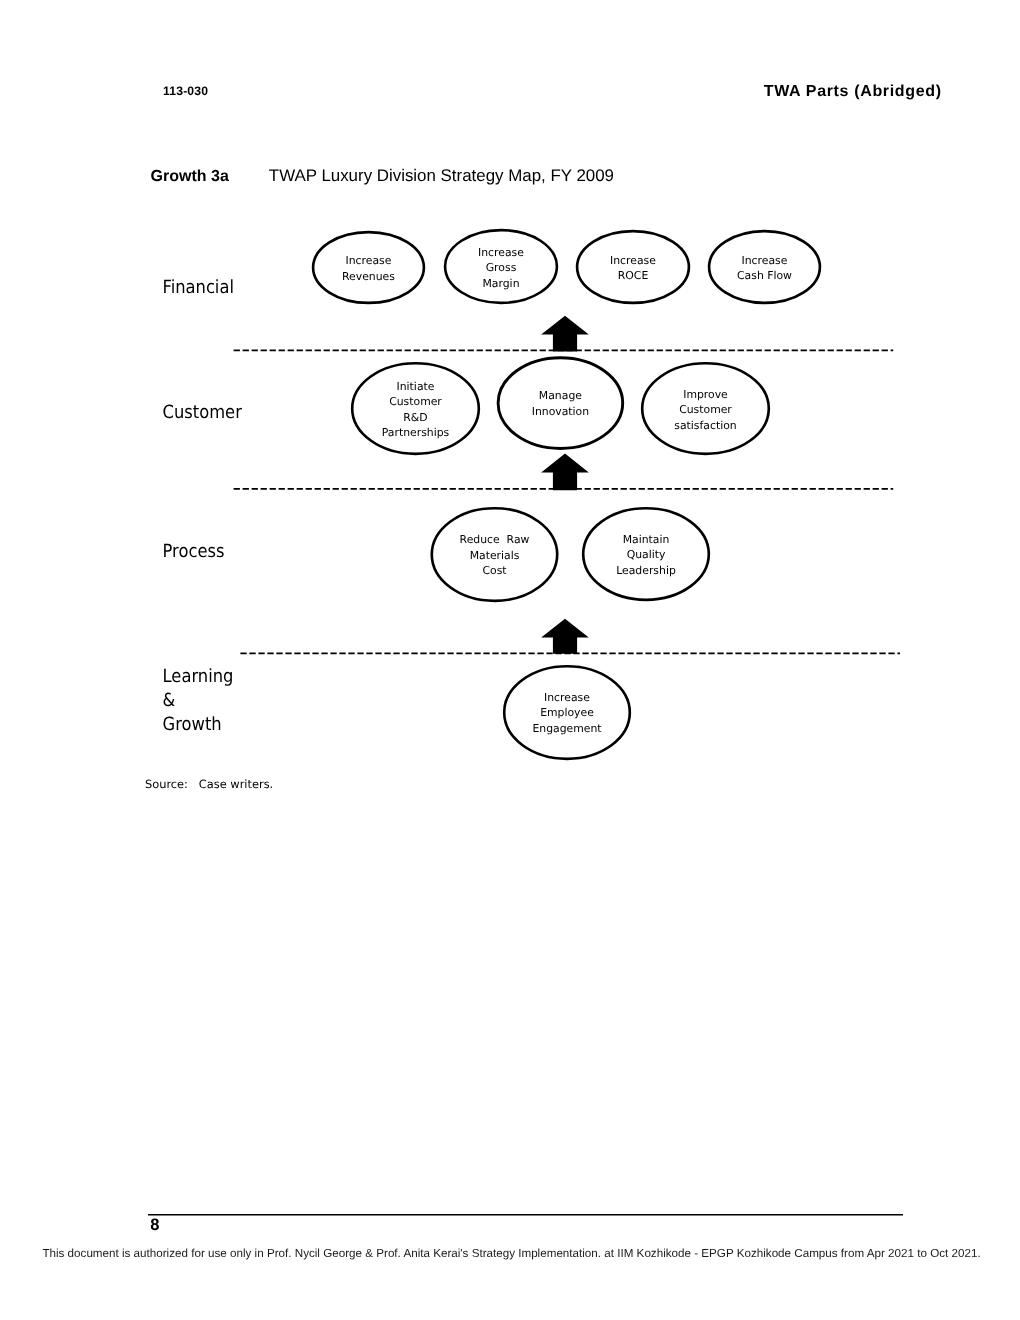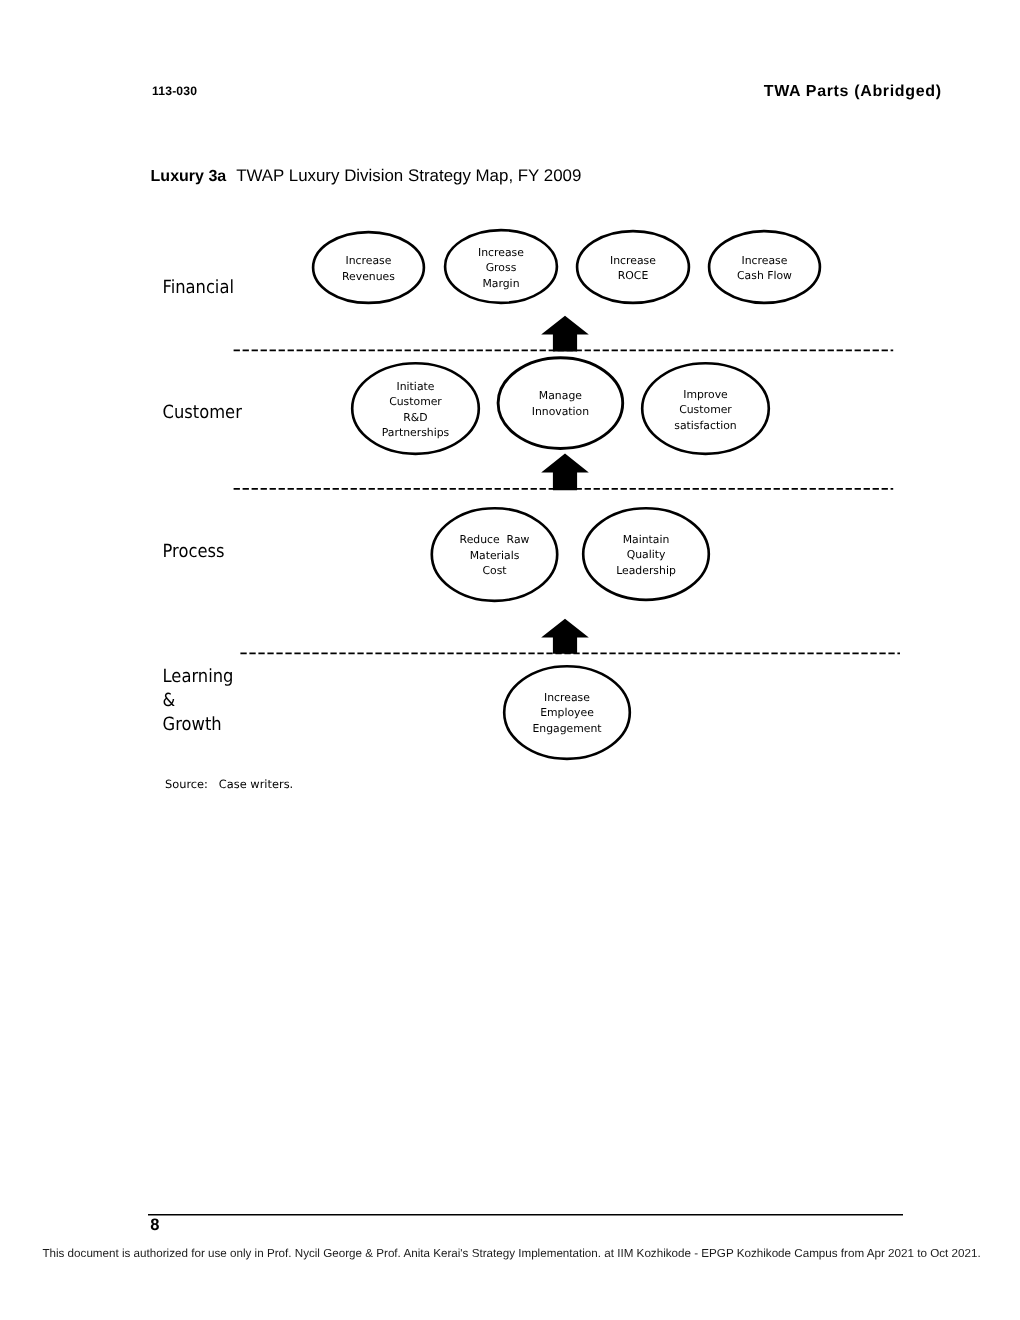--- a/index.html
+++ b/index.html
@@ -8,48 +8,48 @@
     width:1020px; height:1320px; background:#ffffff;
     font-family:"DejaVu Sans", sans-serif; color:#000;
     position:relative; overflow:hidden;
     -webkit-font-smoothing:antialiased;
     text-rendering:geometricPrecision;
   }
   .abs { position:absolute; }
 
   
   #running-head-left {
-    left:152px; top:84.3px;
+    left:163px; top:84.3px;
     font-family:"Liberation Sans", sans-serif;
     font-weight:bold; font-size:12.2px; letter-spacing:0.16px; color:#000;
   }
   #running-head-right {
     left:763.8px; top:83.2px;
     font-family:"Liberation Sans", sans-serif;
     font-weight:bold; font-size:16px; letter-spacing:0.655px; color:#000;
     white-space:nowrap;
   }
 
   
   #exhibit-title { left:150.6px; top:165.8px; white-space:nowrap; }
   #exhibit-title .lbl {
     font-family:"Liberation Sans", sans-serif; font-weight:bold; font-size:16px; color:#000;
   }
   #exhibit-title .ttl {
     font-family:"Liberation Sans", sans-serif; font-weight:normal; font-size:16.9px; color:#000;
-    margin-left:10px;
+    margin-left:40px;
   }
 
   
   #strategy-map { left:0px; top:0px; }
   #strategy-map text, #strategy-map tspan { white-space:pre; -webkit-font-smoothing:antialiased; text-rendering:geometricPrecision; }
 
   
   #source-note {
-    left:165px; top:776.6px;
+    left:145px; top:776.6px;
     font-family:"DejaVu Sans", sans-serif; font-size:11.4px; color:#000;
     white-space:pre;
   }
 
   
   #footer-rule {
     left:147.7px; top:1214px; width:755.6px; height:2px;
     background:linear-gradient(to bottom, #000 0, #000 1px, #7f7f7f 1px, #7f7f7f 2px);
   }
   #page-number {
@@ -62,21 +62,21 @@
     white-space:nowrap;
   }
 </style>
 </head>
 <body>
 
 <div class="abs" id="running-head-left">113-030</div>
 <div class="abs" id="running-head-right">TWA Parts (Abridged)</div>
 
 <div class="abs" id="exhibit-title">
-  <span class="lbl">Luxury 3a</span><span class="ttl">TWAP Luxury Division Strategy Map, FY 2009</span>
+  <span class="lbl">Growth 3a</span><span class="ttl">TWAP Luxury Division Strategy Map, FY 2009</span>
 </div>
 
 <svg class="abs" id="strategy-map" width="1020" height="820" viewBox="0 0 1020 820">
   <g id="g-dividers">
       <line x1="233.6" y1="350.4" x2="893.2" y2="350.4" stroke="#000000" stroke-width="1.9" stroke-dasharray="6.3 2.7" stroke-linecap="butt"></line>
       <line x1="233.6" y1="488.9" x2="893.2" y2="488.9" stroke="#000000" stroke-width="1.9" stroke-dasharray="6.3 2.7" stroke-linecap="butt"></line>
       <line x1="240.4" y1="653.4" x2="900" y2="653.4" stroke="#000000" stroke-width="1.9" stroke-dasharray="6.3 2.7" stroke-linecap="butt"></line>
     </g>
   <g id="g-arrows">
       <polygon points="565.00,315.70 588.80,334.50 577.10,334.50 577.10,351.40 552.90,351.40 552.90,334.50 541.20,334.50" fill="#000000" stroke="none"></polygon>

